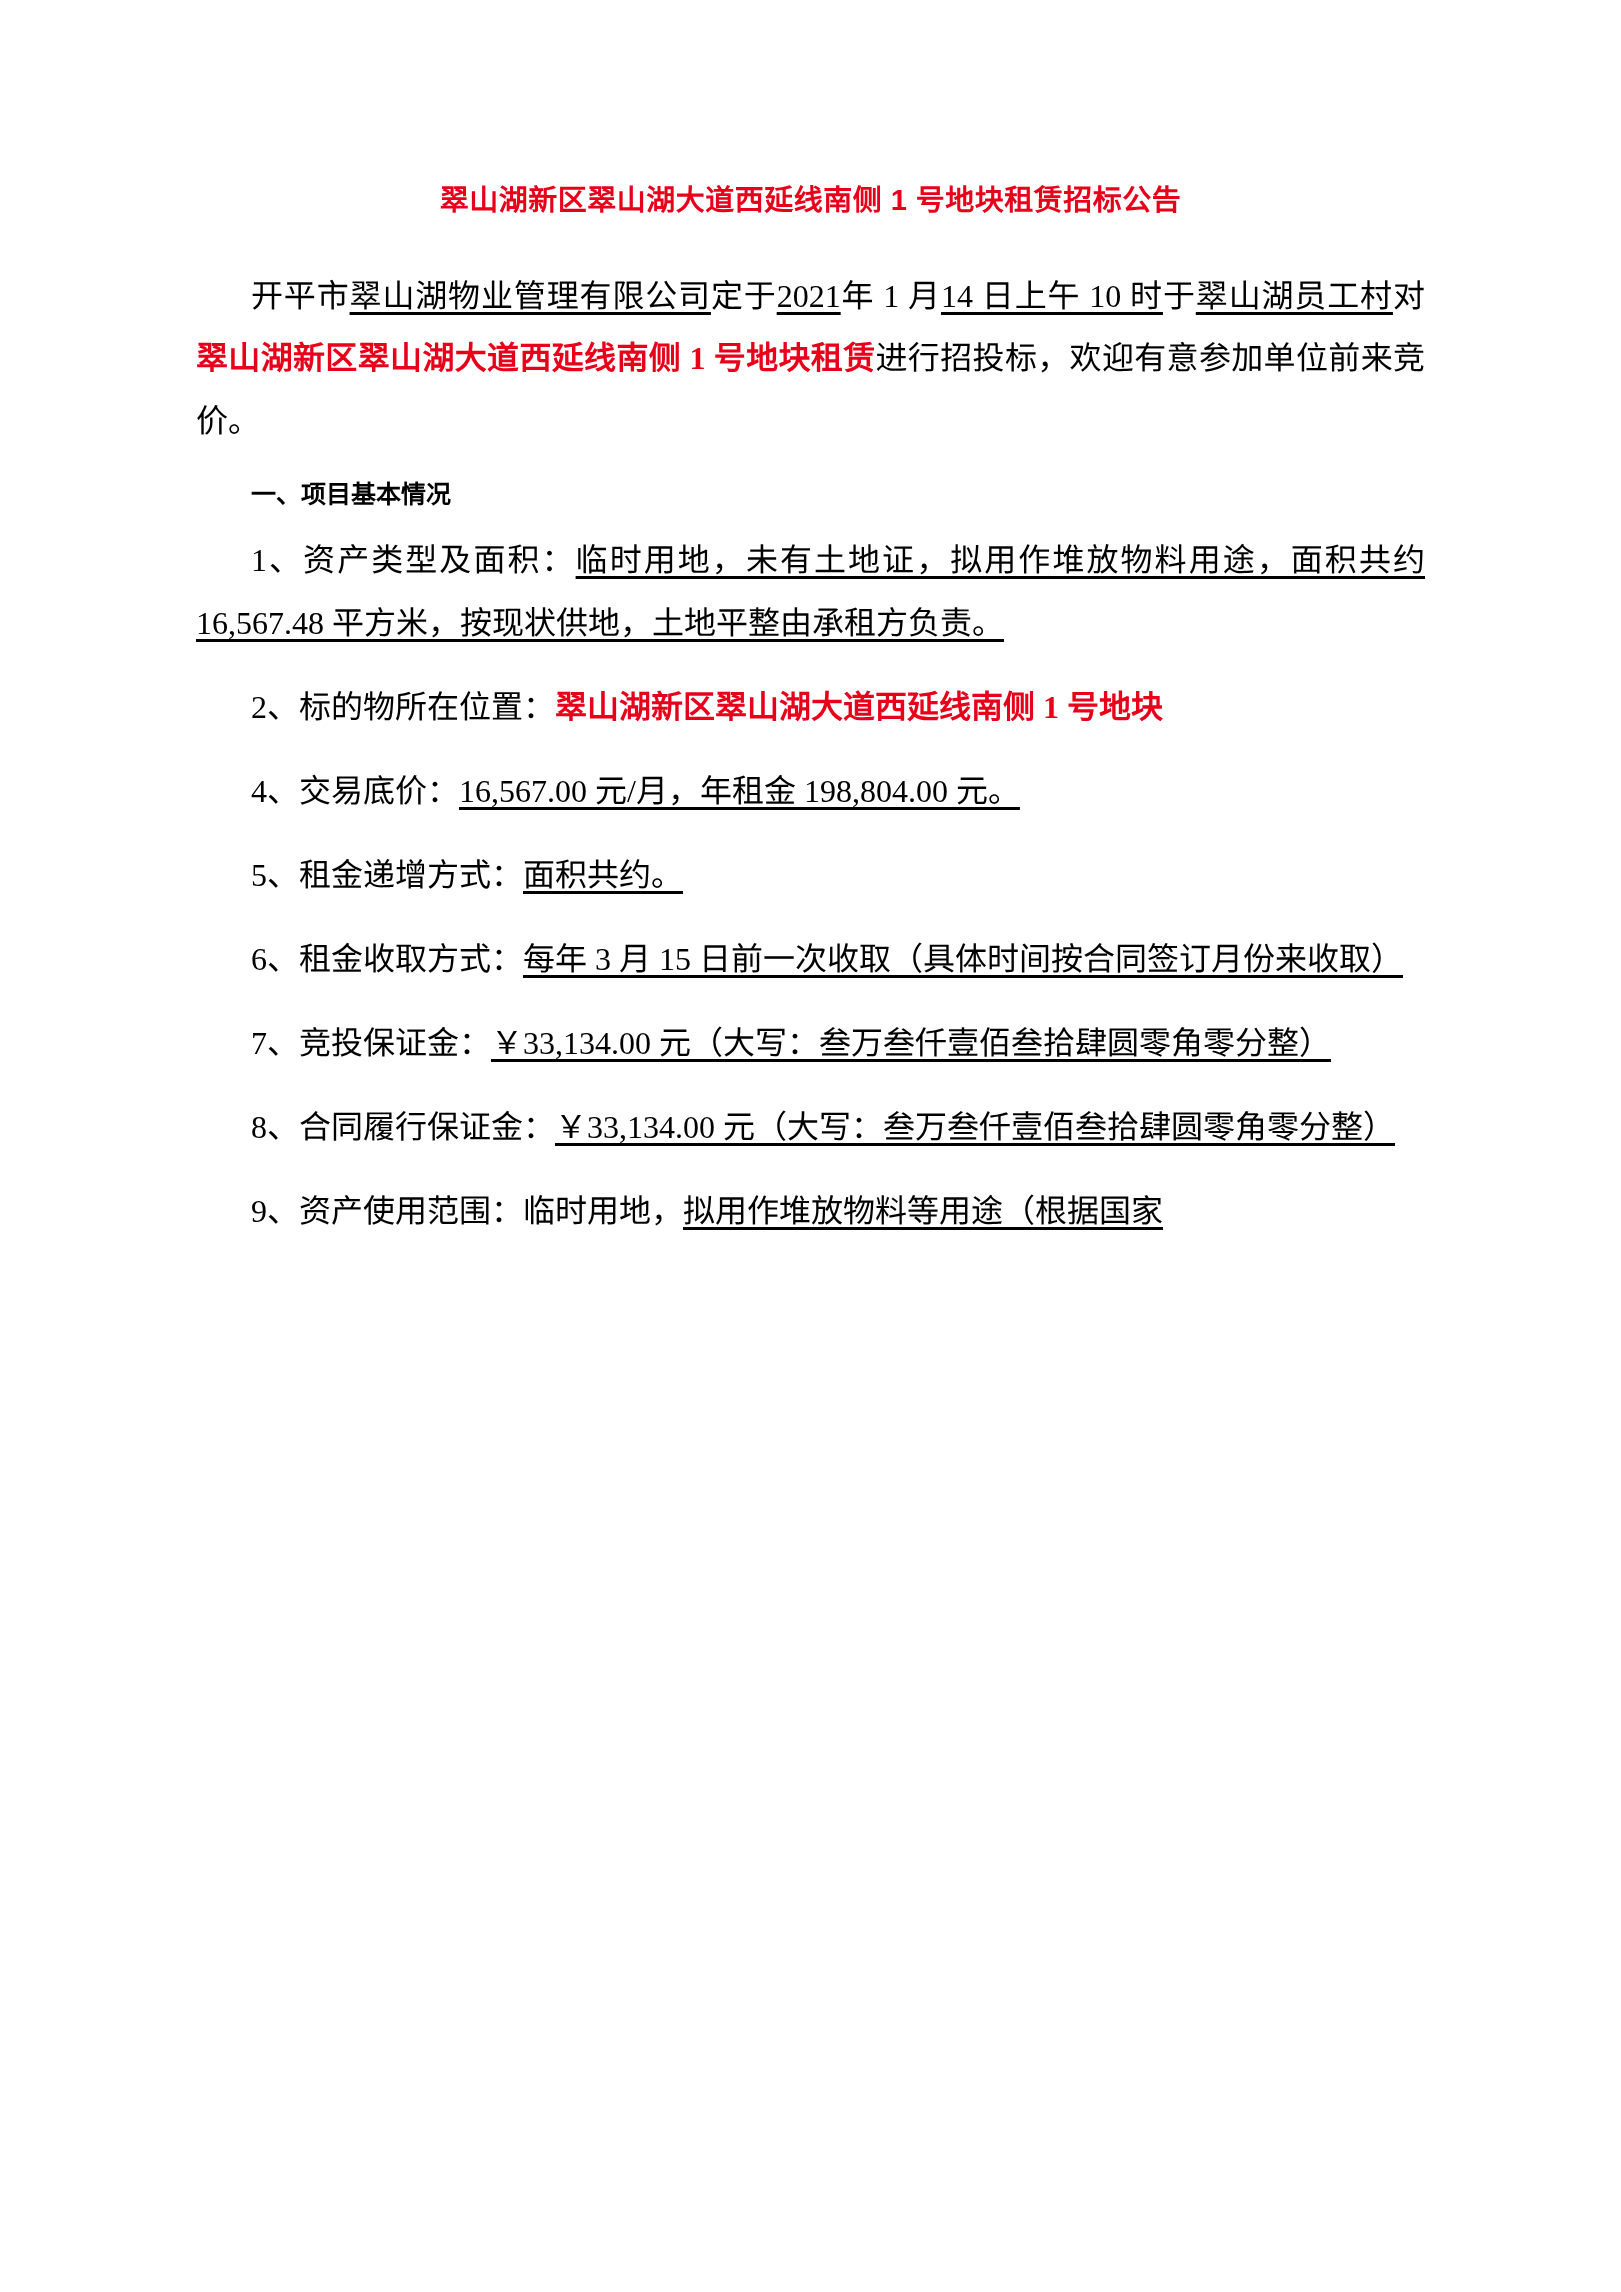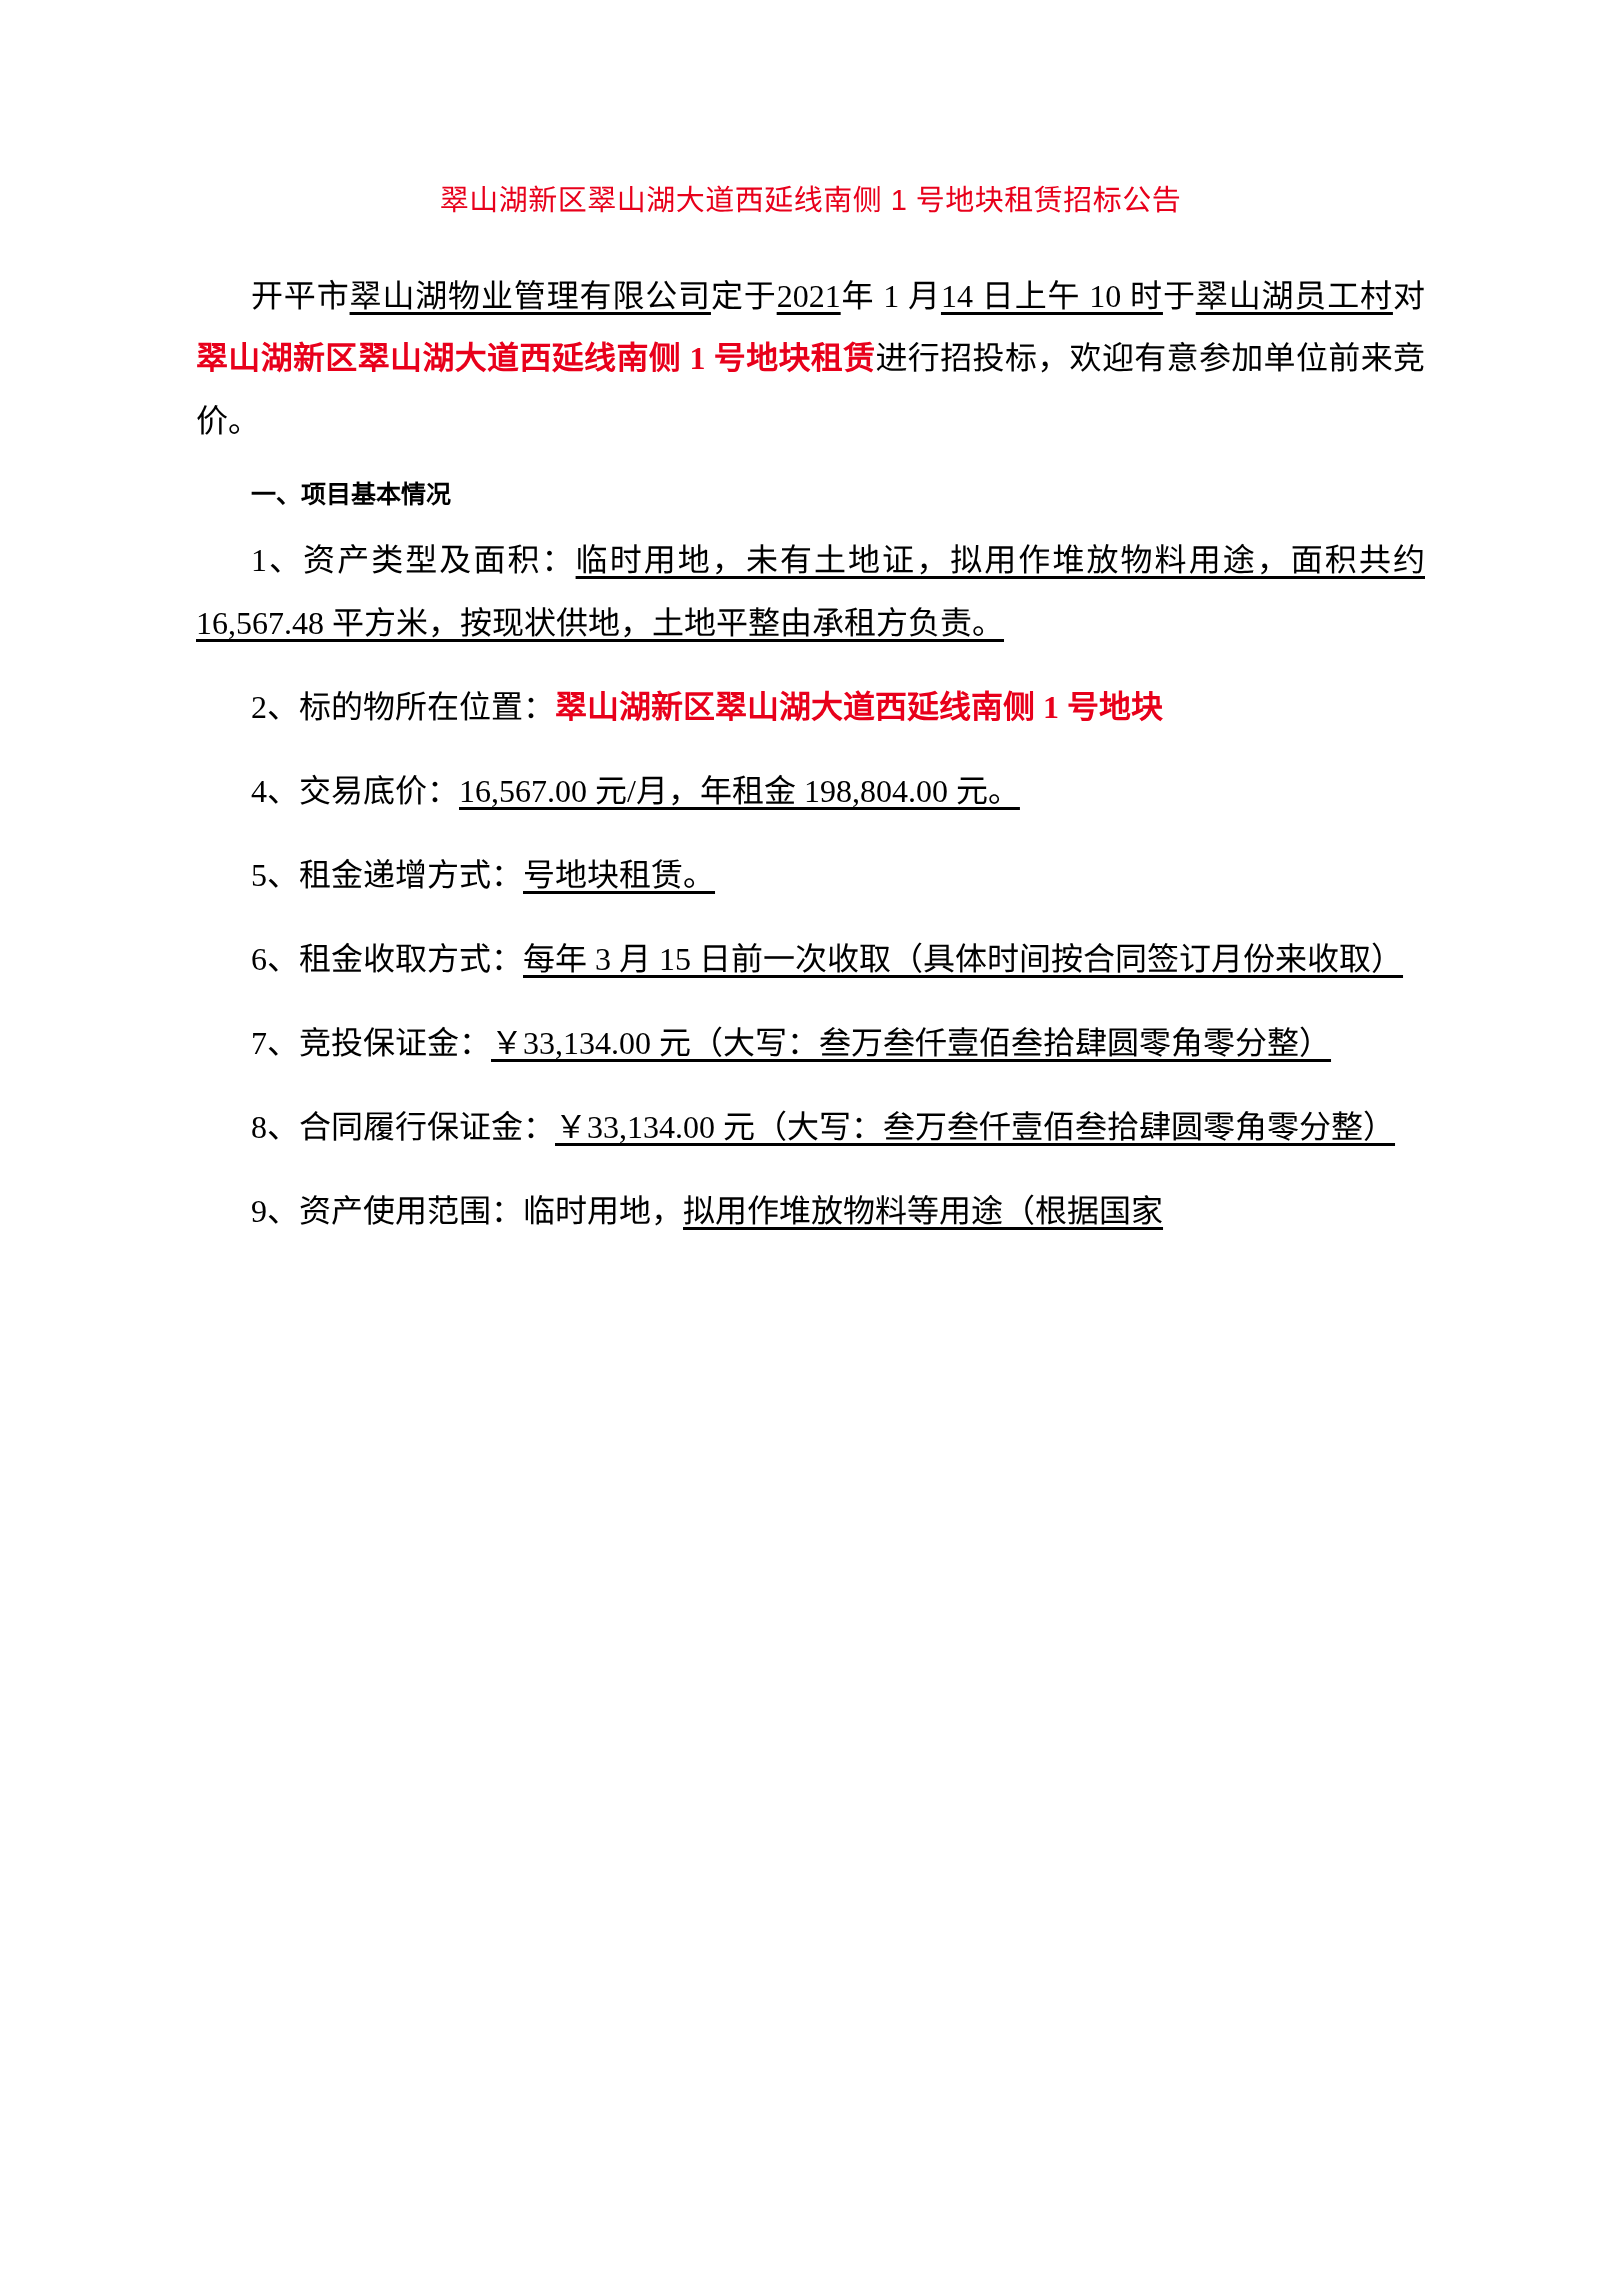--- a/index.html
+++ b/index.html
@@ -13,21 +13,21 @@
     box-sizing: border-box;
     background: #ffffff;
     position: relative;
     padding: 176px 196px 0 196px;
     font-family: "Liberation Serif", "DejaVu Serif", serif;
     color: #000000;
   }
   .doc-title {
     text-align: center;
     color: #e8001b;
-    font-weight: normal;
+    font-weight: bold;
     font-size: 29px;
     letter-spacing: 0.5px;
     margin: 0 0 47px 0;
     font-family: "Liberation Sans", "DejaVu Sans", sans-serif;
   }
   p {
     margin: 0 0 21.6px 0;
     font-size: 32px;
     line-height: 1.95;
     text-align: justify;
@@ -72,21 +72,21 @@
   <p class="indent">
     <span>2、标的物所在位置：</span><span class="red">翠山湖新区翠山湖大道西延线南侧 1 号地块</span>
   </p>
 
 
   <p class="indent">
     <span>4、交易底价：</span><span class="u">16,567.00 元/月，年租金 198,804.00 元。</span>
   </p>
 
   <p class="indent">
-    <span>5、租金递增方式：</span><span class="u">号地块租赁。</span>
+    <span>5、租金递增方式：</span><span class="u">面积共约。</span>
   </p>
 
   <p class="indent">
     <span>6、租金收取方式：</span><span class="u">每年 3 月 15 日前一次收取（具体时间按合同签订月份来收取）</span>
   </p>
 
   <p class="indent">
     <span>7、竞投保证金：</span><span class="u">￥33,134.00 元（大写：叁万叁仟壹佰叁拾肆圆零角零分整）</span>
   </p>
 

